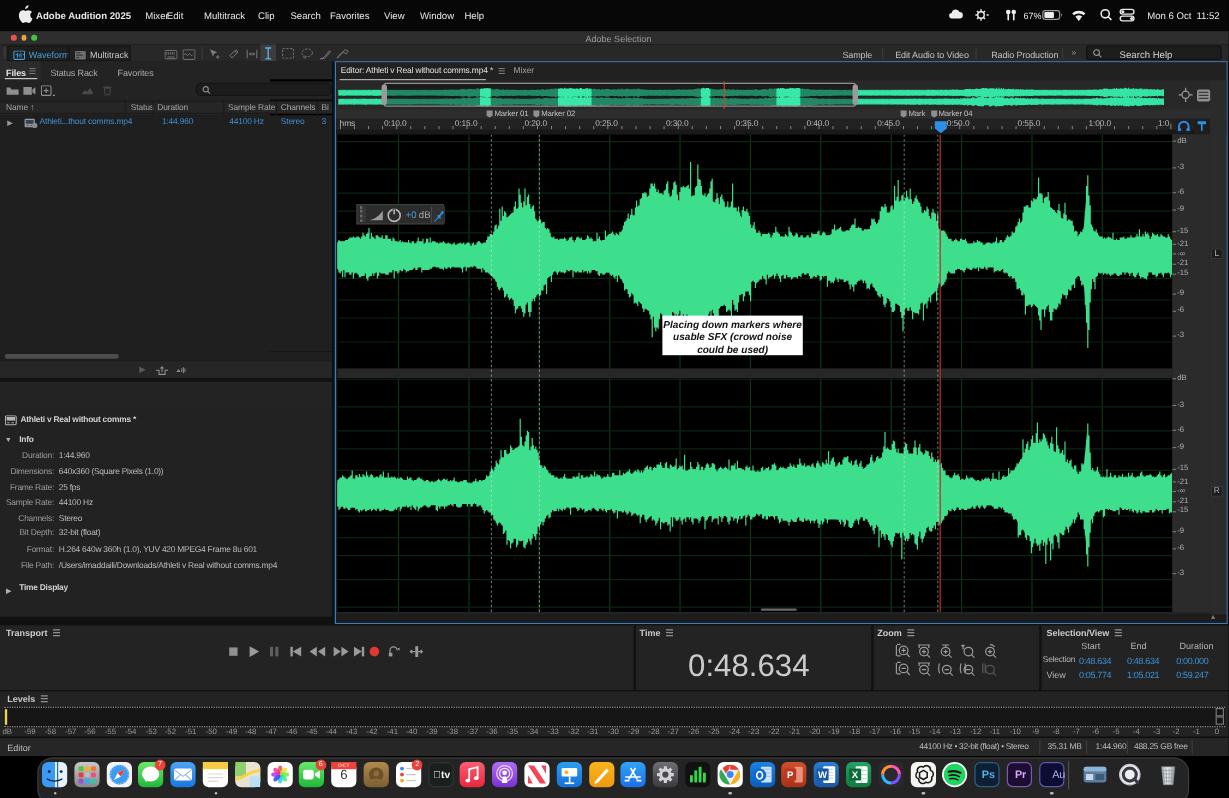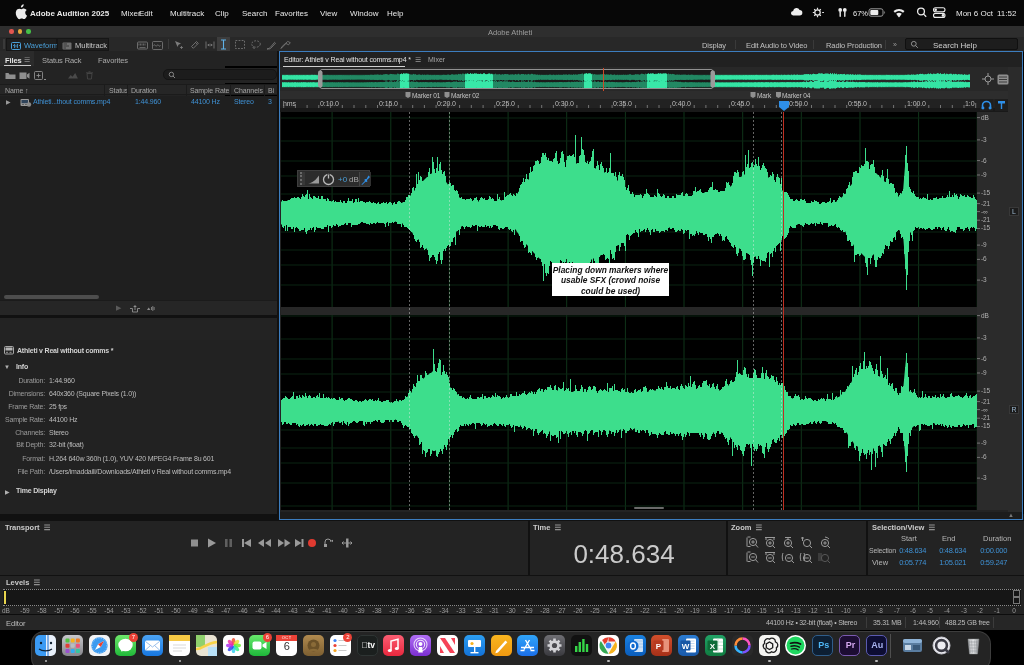--- a/index.html
+++ b/index.html
@@ -80,21 +80,21 @@
       </g>
     </svg>
  <div class="mi tx" style="left:956px">Mon 6 Oct</div>
  <div class="mi tx" style="left:997px">11:52</div>
 </div>
 
 <div id="titlebar" class="ab">
  <div class="tl" style="left:9px;background:#e3564f"></div>
  <div class="tl" style="left:17.5px;background:#e5a73c"></div>
  <div class="tl" style="left:26px;background:#46c148"></div>
- <div class="ab tx" style="left:488px;top:1.5px">Adobe Athleti</div>
+ <div class="ab tx" style="left:488px;top:1.5px">Adobe Selection</div>
 </div>
 
 <div id="toolbar" class="ab">
  <div class="ab" style="left:3px;top:2px;width:2px;height:10px;border-left:1px solid #3a3a3a;border-right:1px solid #3a3a3a"></div>
  <div class="wsbtn" style="left:6px;width:51px">
    <svg width="10" height="8" style="left:4px;top:2.5px">
         <rect x="0.5" y="0.5" width="9" height="7" rx="1" fill="none" stroke="#4a9fd8"></rect>
         <path d="M2 3.5h1M3.5 2v4M5 2.8v2.5M6.5 2v4M8 3.5h1" stroke="#4a9fd8" stroke-width=".8"></path>
       </svg>
    <span style="position:absolute;left:17px;top:1px;color:#4a9fd8">Waveform</span>
@@ -139,21 +139,21 @@
     </svg>
  <svg class="icon" width="10" height="10" style="left:266px;top:2.5px">
       <path d="M1 9c1.7-.4 2.6-.9 3.4-1.7l4.2-5 .9.9-4.6 5C4 9 3 9.1 1 9z" fill="none" stroke="#7d7d7d" stroke-width=".8"></path>
     </svg>
  <svg class="icon" width="11" height="10" style="left:280px;top:2.5px">
       <path d="M1 8.5l5-5 2.6 1.3 1.7-2.1-2.6-1.3-5.5 5z" fill="none" stroke="#7d7d7d" stroke-width=".8"></path>
     </svg>
  <div class="ab" style="left:735px;top:3px;width:1px;height:9px;background:#3a3a3a"></div>
     <div class="ab" style="left:813px;top:3px;width:1px;height:9px;background:#3a3a3a"></div>
     <div class="ab" style="left:885px;top:3px;width:1px;height:9px;background:#3a3a3a"></div>
-    <div class="ab tx s75" style="left:702px;top:4px;color:#c0c0c0">Display</div>
+    <div class="ab tx s75" style="left:702px;top:4px;color:#c0c0c0">Sample</div>
  <div class="ab tx s75" style="left:746px;top:4px;color:#c0c0c0">Edit Audio to Video</div>
  <div class="ab tx s75" style="left:826px;top:4px;color:#c0c0c0">Radio Production</div>
  <div class="ab tx" style="left:893px;top:4px;font-size:7px;color:#9a9a9a">»</div>
  <div class="ab" style="left:905px;top:1px;width:113px;height:12px;background:#1d1d1d;border:1px solid #101010;border-radius:2px">
   <svg width="10" height="10" style="left:4px;top:1px">
         <circle cx="3.8" cy="3.8" r="2.4" fill="none" stroke="#9a9a9a" stroke-width=".9"></circle>
         <path d="M5.6 5.6l2.2 2.2" stroke="#9a9a9a" stroke-width=".9"></path>
       </svg>
   <span class="ab tx" style="left:27px;top:1.5px;font-size:8px;color:#cfcfcf">Search Help</span>
  </div>
@@ -871,21 +871,21 @@
       </g>
     </svg>
   </div>
 <div class="ab" style="left:812.2px;top:635px;width:21px;height:21px;border-radius:5px;background:#0d1f33;border:1px solid #2f5d8a">
     <div class="ab" style="left:0;top:3.5px;width:21px;text-align:center;font-size:9px;font-weight:bold;color:#4fb6f5">Ps</div>
   </div>
 <div class="ab" style="left:839.0px;top:635px;width:21px;height:21px;border-radius:5px;background:#1d0d33;border:1px solid #7a5ab0">
     <div class="ab" style="left:0;top:3.5px;width:21px;text-align:center;font-size:9px;font-weight:bold;color:#d6a9f0">Pr</div>
   </div>
 <div class="ab" style="left:865.8px;top:635px;width:21px;height:21px;border-radius:5px;background:#0d0d33;border:1px solid #5a5ab0">
-    <div class="ab" style="left:0;top:3.5px;width:21px;text-align:center;font-size:9px;font-weight:bold;color:#a9b4f0">Au</div>
+    <div class="ab" style="left:0;top:3.5px;width:21px;text-align:right;font-size:9px;font-weight:normal;color:#a9b4f0">Au</div>
   </div>
 <div class="ab" style="left:875.3px;top:659.5px;width:2.5px;height:2.5px;border-radius:50%;background:#bbb"></div>
 <div class="ab" style="left:890px;top:634px;width:1px;height:24px;background:rgba(130,130,130,.45)"></div>
 <div class="ab" style="left:901.5px;top:635px;width:21px;height:21px;border-radius:5px;background:transparent">
     <svg width="21" height="21">
       <rect x="1" y="4" width="19" height="13" rx="2" fill="#5a7da0"></rect>
       <rect x="1" y="4" width="19" height="4" rx="2" fill="#8fb4d8"></rect>
       <rect x="3" y="10" width="6" height="5" fill="#c8d8e8"></rect>
       <rect x="11" y="10" width="7" height="5" fill="#3a5a7a"></rect>
     </svg>

